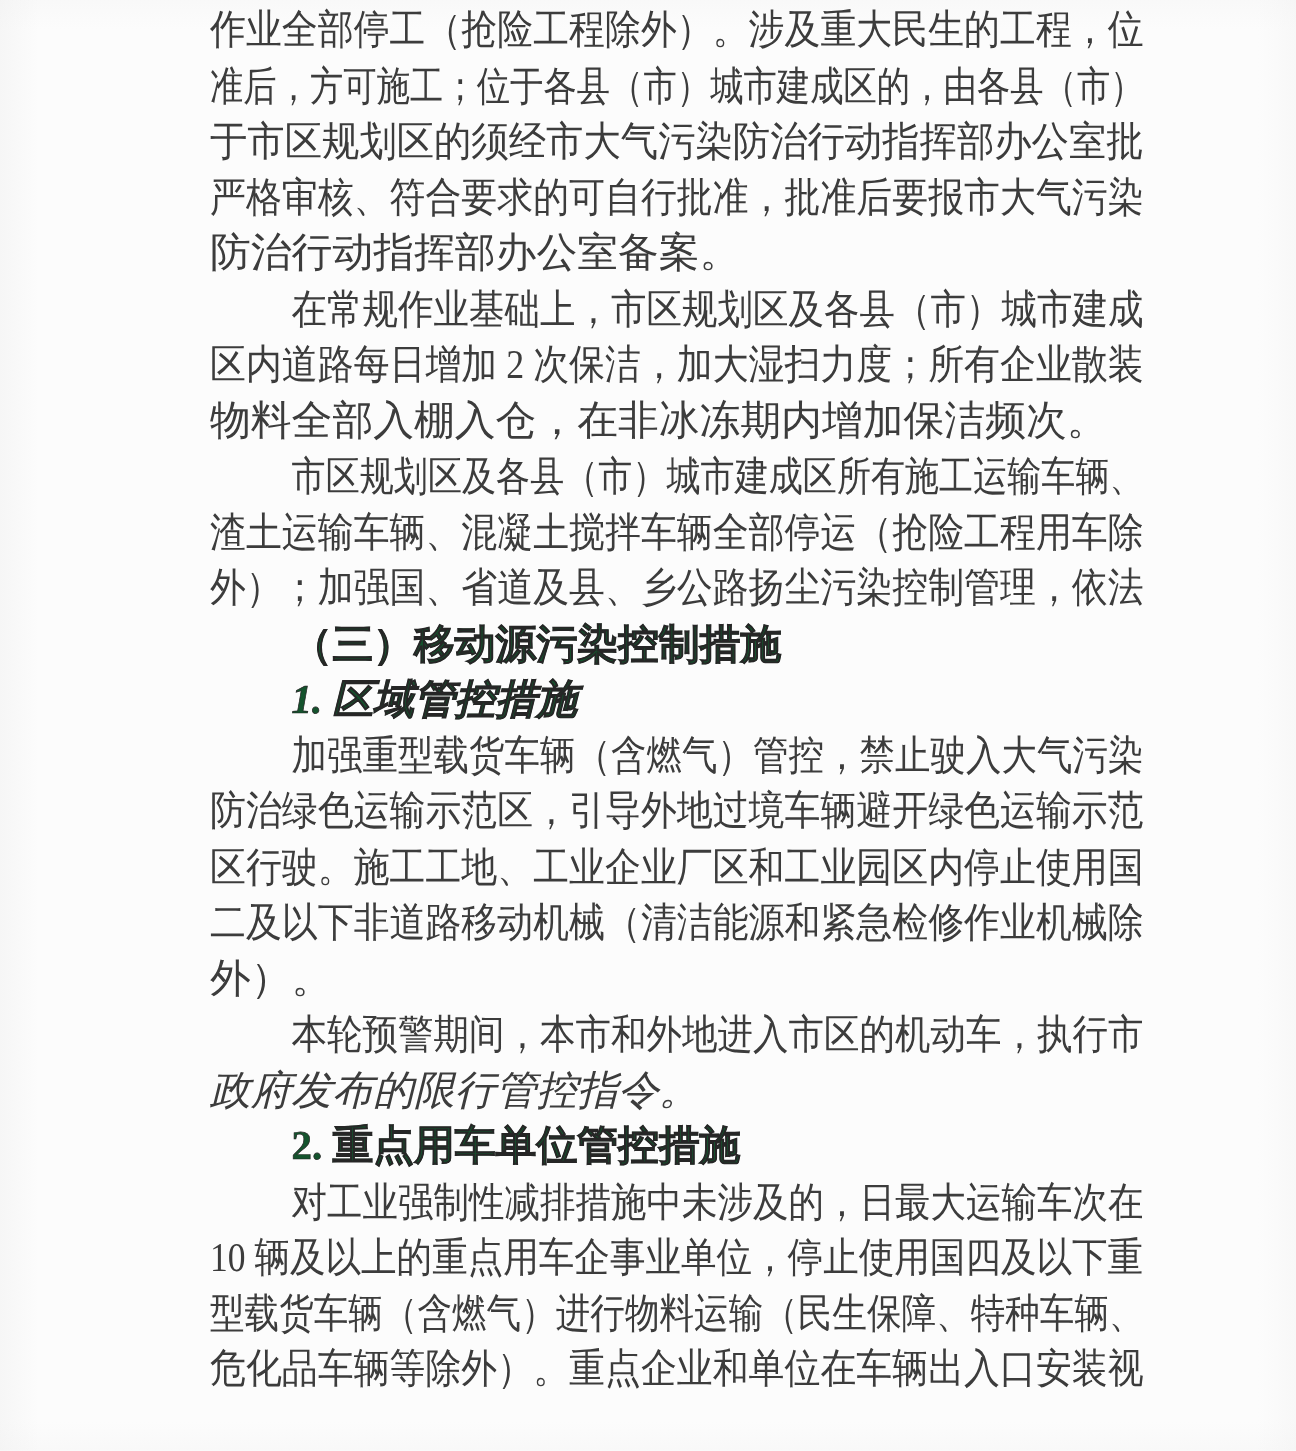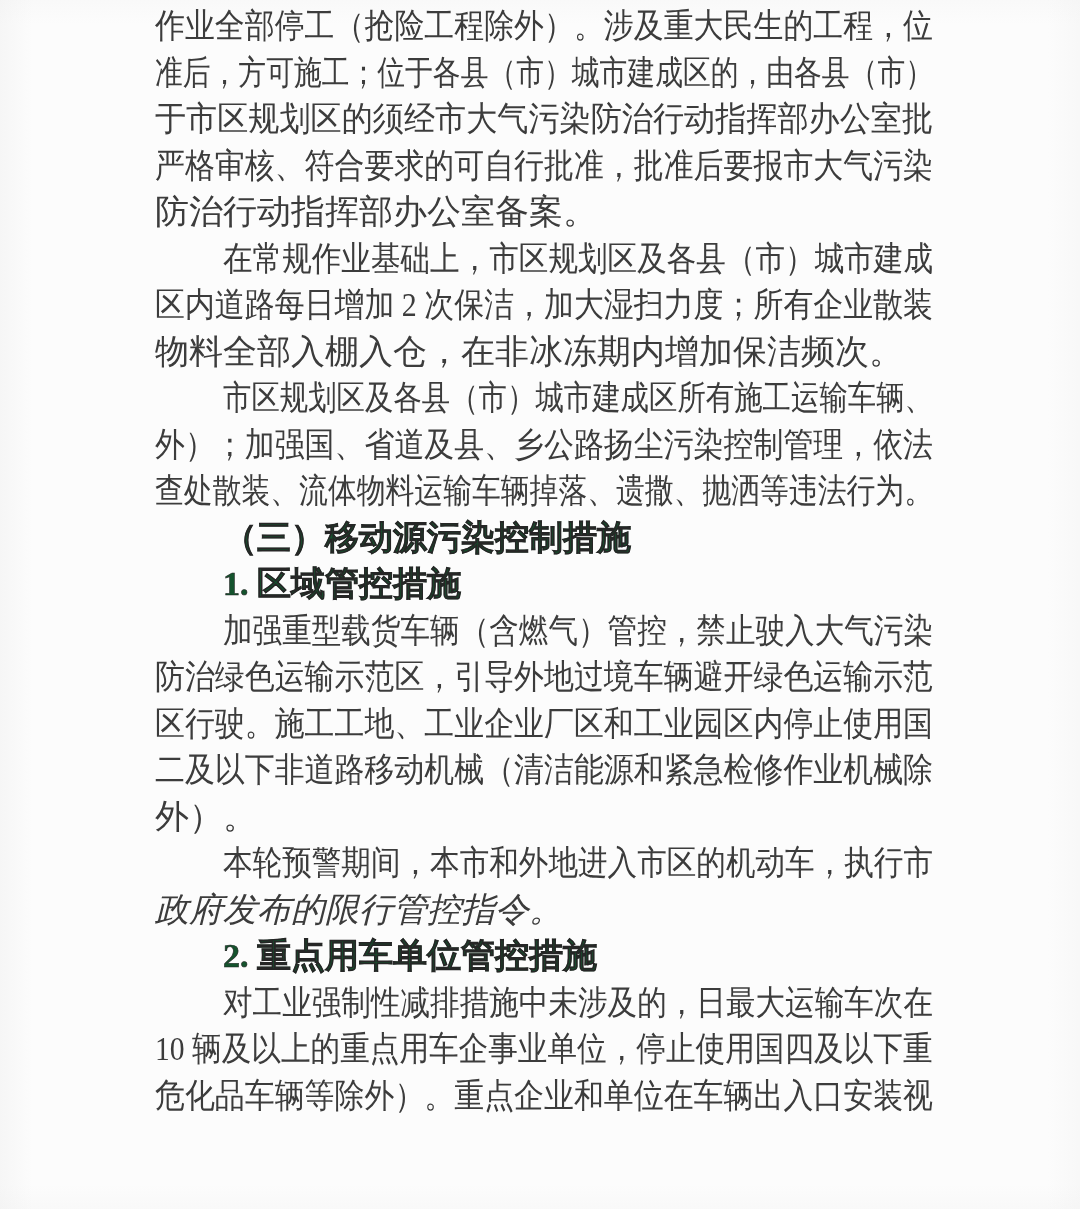--- a/index.html
+++ b/index.html
@@ -31,20 +31,21 @@
   .doc-block {
     margin: 0;
   }
   .text-line {
     height: 46.5px;
     line-height: 46.5px;
     font-size: 34px;
     color: #3c3c3c;
     white-space: nowrap;
     overflow: visible;
+    margin-left: 20px;
   }
   .text-line > span {
     display: inline-block;
     transform-origin: 0 50%;
     white-space: nowrap;
   }
   .text-line.indent {
     padding-left: 68px;
   }
   .doc-block.heading .text-line {
@@ -66,41 +67,42 @@
       <div class="text-line"><span style="letter-spacing: 0px; transform: scaleX(0.88009);">严格审核、符合要求的可自行批准，批准后要报市大气污染</span></div>
       <div class="text-line"><span style="letter-spacing: 0px; transform: none;">防治行动指挥部办公室备案。</span></div>
     </div>
     <div class="doc-block">
       <div class="text-line indent"><span style="letter-spacing: 0px; transform: scaleX(0.870098);">在常规作业基础上，市区规划区及各县（市）城市建成</span></div>
       <div class="text-line"><span style="letter-spacing: 0px; transform: scaleX(0.88009);">区内道路每日增加 2 次保洁，加大湿扫力度；所有企业散装</span></div>
       <div class="text-line"><span style="letter-spacing: 0px; transform: none;">物料全部入棚入仓，在非冰冻期内增加保洁频次。</span></div>
     </div>
     <div class="doc-block">
       <div class="text-line indent"><span style="letter-spacing: 0px; transform: scaleX(0.835294);">市区规划区及各县（市）城市建成区所有施工运输车辆、</span></div>
+      <div class="text-line"><span style="letter-spacing: 0px; transform: scaleX(0.88009);">渣土运输车辆、混凝土搅拌车辆全部停运（抢险工程用车除</span></div>
       <div class="text-line"><span style="letter-spacing: 0px; transform: scaleX(0.88009);">外）；加强国、省道及县、乡公路扬尘污染控制管理，依法</span></div>
-      <div class="text-line"><span style="letter-spacing: 0px; transform: scaleX(0.847495);">查处散装、流体物料运输车辆掉落、遗撒、抛洒等违法行为。</span></div>
     </div>
     <div class="doc-block heading">
       <div class="text-line indent"><span style="letter-spacing: 0px; transform: none;">（三）移动源污染控制措施</span></div>
     </div>
     <div class="doc-block heading">
-      <div class="text-line indent"><span style="letter-spacing: 0px; transform: none;">1. 区域管控措施</span></div>
+      <div class="text-line indent"><span style="letter-spacing: 0px; transform: none; font-style: italic;">1. 区域管控措施</span></div>
     </div>
     <div class="doc-block">
       <div class="text-line indent"><span style="letter-spacing: 0px; transform: scaleX(0.870098);">加强重型载货车辆（含燃气）管控，禁止驶入大气污染</span></div>
       <div class="text-line"><span style="letter-spacing: 0px; transform: scaleX(0.88009);">防治绿色运输示范区，引导外地过境车辆避开绿色运输示范</span></div>
       <div class="text-line"><span style="letter-spacing: 0px; transform: scaleX(0.88009);">区行驶。施工工地、工业企业厂区和工业园区内停止使用国</span></div>
       <div class="text-line"><span style="letter-spacing: 0px; transform: scaleX(0.88009);">二及以下非道路移动机械（清洁能源和紧急检修作业机械除</span></div>
       <div class="text-line"><span style="letter-spacing: 0px; transform: none;">外）。</span></div>
     </div>
     <div class="doc-block">
       <div class="text-line indent"><span style="letter-spacing: 0px; transform: scaleX(0.870098);">本轮预警期间，本市和外地进入市区的机动车，执行市</span></div>
       <div class="text-line"><span style="letter-spacing: 0px; transform: none; font-style: italic;">政府发布的限行管控指令。</span></div>
     </div>
     <div class="doc-block heading">
       <div class="text-line indent"><span style="letter-spacing: 0px; transform: none;">2. 重点用车单位管控措施</span></div>
     </div>
     <div class="doc-block">
       <div class="text-line indent"><span style="letter-spacing: 0px; transform: scaleX(0.870098);">对工业强制性减排措施中未涉及的，日最大运输车次在</span></div>
       <div class="text-line"><span style="letter-spacing: 0px; transform: scaleX(0.871221);">10 辆及以上的重点用车企事业单位，停止使用国四及以下重</span></div>
+      <div class="text-line"><span style="letter-spacing: 0px; transform: scaleX(0.847495);">型载货车辆（含燃气）进行物料运输（民生保障、特种车辆、</span></div>
       <div class="text-line"><span style="letter-spacing: 0px; transform: scaleX(0.88009);">危化品车辆等除外）。重点企业和单位在车辆出入口安装视</span></div>
     </div>
   </div>
 
 </body></html>

